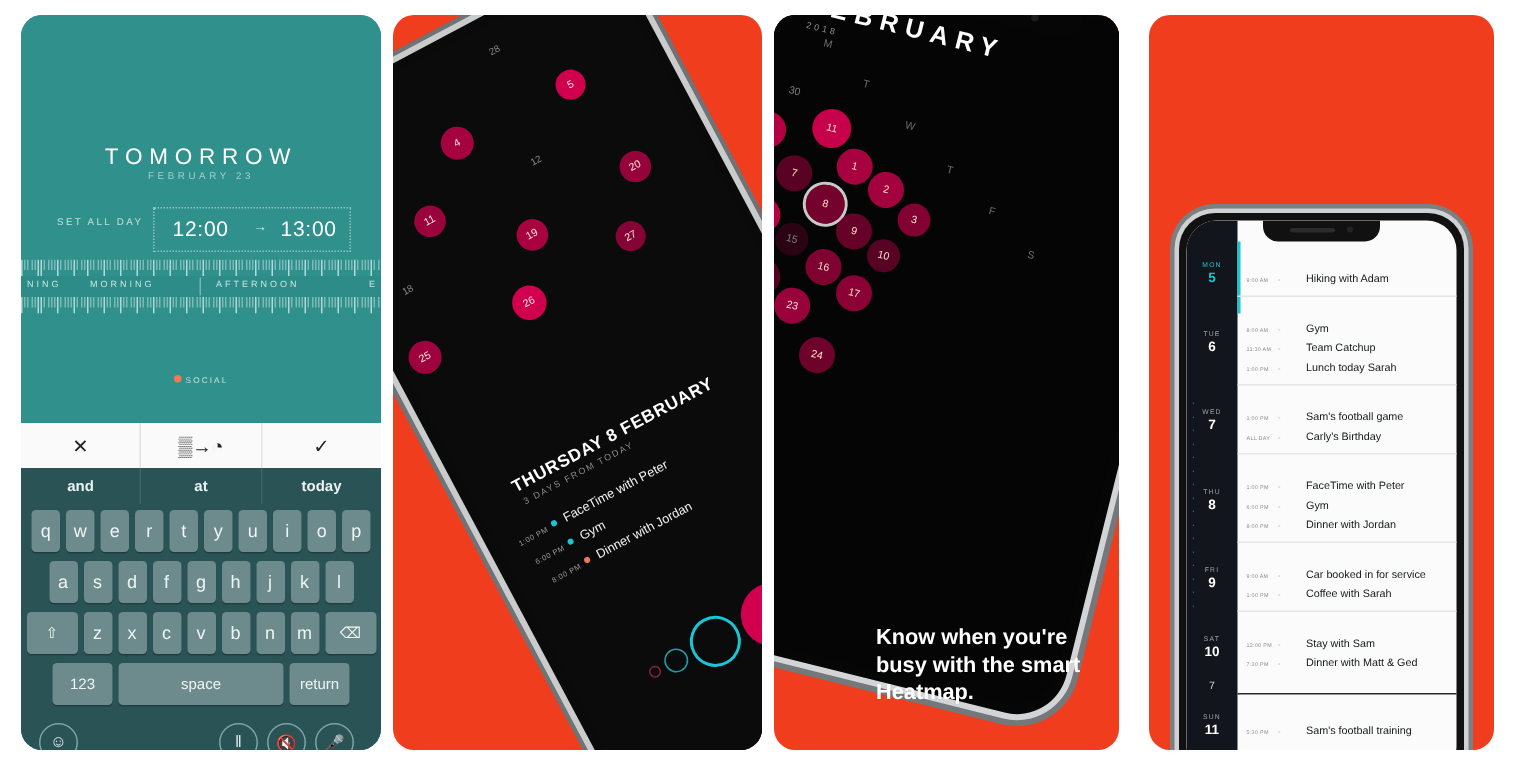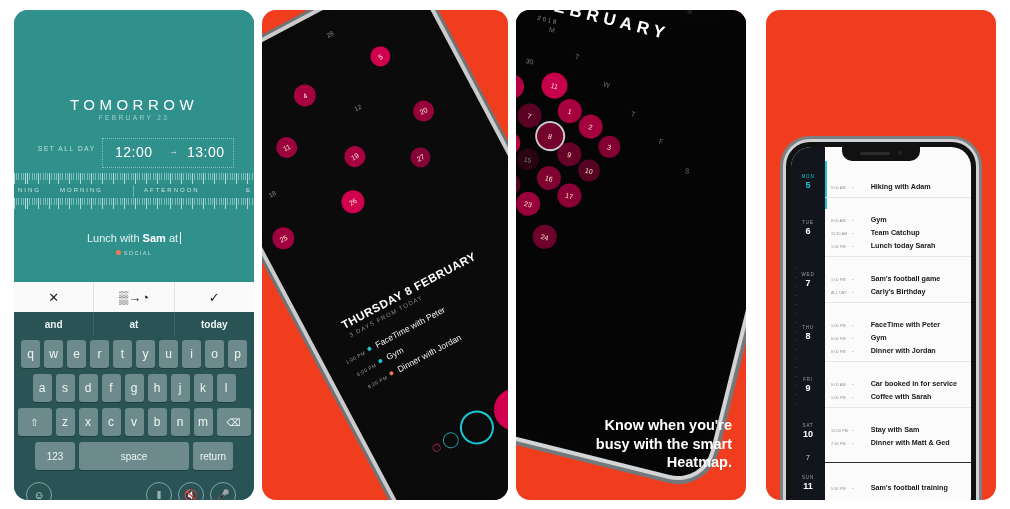--- a/index.html
+++ b/index.html
@@ -73,21 +73,21 @@
     border-radius:34px;transform:rotate(14deg);box-shadow:0 0 0 4px #d2d4d6, 0 0 0 8px #74787b;}
   .p3inner{position:absolute;inset:7px;background:#050505;border-radius:28px;overflow:hidden;}
   .notch3{position:absolute;left:50%;transform:translateX(-50%);top:0;width:110px;height:18px;
     background:#060606;border-radius:0 0 12px 12px;}
   .notch3 i{position:absolute;left:26px;top:7px;width:40px;height:3px;background:#232323;border-radius:2px;}
   .notch3 b{position:absolute;left:76px;top:6px;width:5px;height:5px;border-radius:50%;background:#1d1d1d;}
   .febttl{position:absolute;left:18px;top:26px;color:#fff;font-size:17px;font-weight:700;letter-spacing:5px;}
   .febyr{position:absolute;left:20px;top:48px;color:#8e8e8e;font-size:6px;letter-spacing:2px;}
   .dow{position:absolute;color:#6d6d6d;font-size:7px;}
   .hm3{position:absolute;left:0;top:0;width:300px;height:470px;}
-  .p3cap{position:absolute;right:14px;bottom:28px;width:160px;text-align:right;color:#fff;
+  .p3cap{position:absolute;right:2px;bottom:28px;width:160px;color:#fff;
     font-size:14.5px;font-weight:700;line-height:1.28;}
 
   
   .p4cap{position:absolute;left:0;top:56px;width:230px;text-align:center;color:#fff;
     font-size:12.5px;font-weight:700;line-height:1.35;}
   .phone4{position:absolute;left:20px;top:132px;width:190px;height:380px;background:#111;
     border-radius:24px;box-shadow:0 0 0 3px #cfd1d3, 0 0 0 6px #7b7f82;}
   .p4inner{position:absolute;inset:5px;background:#fbfbfb;border-radius:20px;overflow:hidden;}
   .notch4{position:absolute;left:50%;transform:translateX(-50%);top:0;width:78px;height:14px;
     background:#111;border-radius:0 0 10px 10px;z-index:5;}
@@ -96,21 +96,21 @@
   .tlrail{position:absolute;left:0;top:0;width:34px;height:370px;background:#12161c;}
   .tlaccent{position:absolute;left:34px;top:14px;width:2px;height:48px;background:#19c6d6;}
   .daylbl{position:absolute;left:0;width:34px;text-align:center;color:#cfd4d8;}
   .daylbl .dw{display:block;font-size:4.5px;letter-spacing:.8px;color:#9aa2a8;}
   .daylbl .dn{display:block;font-size:9px;font-weight:600;color:#fff;margin-top:1px;}
   .daylbl.today .dw,.daylbl.today .dn{color:#19c6d6;}
   .tickcol{position:absolute;left:4px;width:8px;color:#2b6a78;font-size:3.5px;}
   .evrow{position:absolute;left:40px;white-space:nowrap;}
   .evrow .tm{display:inline-block;width:20px;color:#8d8d8d;font-size:3.6px;letter-spacing:.2px;}
   .evrow .dash{color:#9a9a9a;font-size:5px;margin:0 3px 0 1px;}
-  .evrow .tx{color:#15181b;font-size:7.2px;font-weight:700;padding-left:14px;}
+  .evrow .tx{color:#15181b;font-size:7.2px;font-weight:400;padding-left:14px;}
   .sep{position:absolute;left:34px;width:160px;height:1px;background:#e6e6e6;}
   .sep.dark{background:#2b2b2b;height:1px;}
   .numtag{position:absolute;left:0;width:34px;text-align:center;color:#cfd4d8;font-size:7px;}
 </style>
 </head>
 <body>
 
 <div class="stage">
 
   <div class="panel p1">
@@ -348,21 +348,20 @@
           <i style="left: 233.2px; height: 11px; opacity: 0.95;"></i>
           <i style="left: 235.4px; height: 7px; opacity: 0.55;"></i>
           <i style="left: 237.6px; height: 7px; opacity: 0.55;"></i>
           <i style="left: 239.8px; height: 7px; opacity: 0.55;"></i>
         </div>
       <div class="seglbl" style="left:4px">NING</div>
       <div class="seglbl" style="left:46px">MORNING</div>
       <div class="seglbl" style="left:130px">AFTERNOON</div>
       <div class="seglbl" style="left:232px">E</div>
       <div class="segdiv" style="left:119px"></div>
-      <div class="p1-evt"><span>Lunch with </span><b>Sam</b><span> at</span><span class="caret"></span></div>
       <div class="p1-tag"><span class="tagdot"></span><span>SOCIAL</span></div>
     </div>
 
     <div class="kbwrap">
       <div class="kbtop" id="kb-toolbar">
           <div>✕</div>
           <div>▒→◔</div>
           <div>✓</div>
         </div>
       <div class="sugg" id="kb-sugg">

